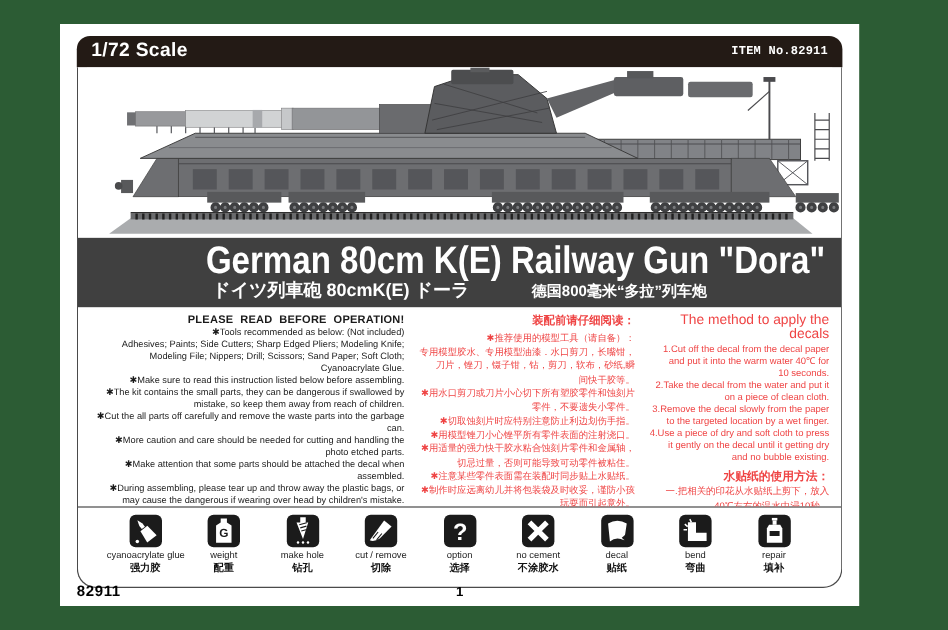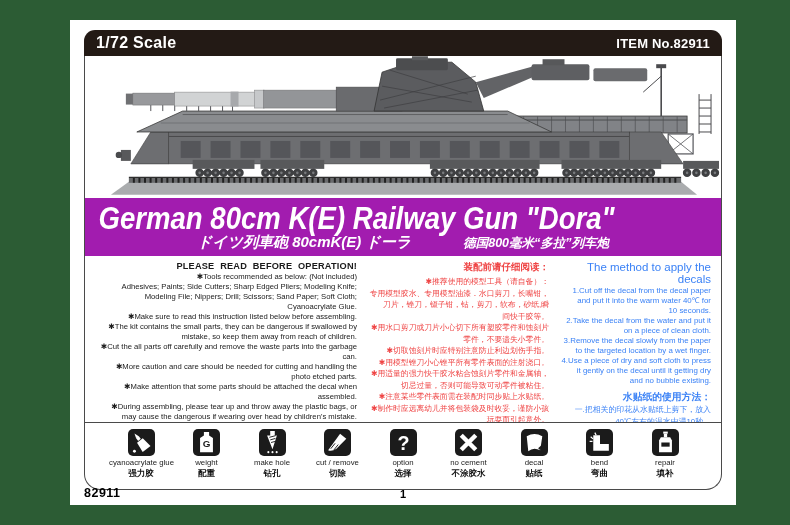--- a/index.html
+++ b/index.html
@@ -1,47 +1,47 @@
 <!DOCTYPE html>
 <html><head>
 <meta charset="utf-8">
 <style>
   * { margin:0; padding:0; box-sizing:border-box; }
   html,body { width:790px; height:525px; overflow:hidden; }
   body { background:#2c5c34; font-family:"Liberation Sans", sans-serif; position:relative; }
 
-  .page { position:absolute; left:70px; top:20px; width:666px; height:485px; background:#ffffff; }
+  .page { position:absolute; left:50px; top:20px; width:666px; height:485px; background:#ffffff; }
 
   .topbar { position:absolute; left:14px; top:10px; width:638px; height:26px;
     background:#231a15; border-radius:11px 11px 0 0;
     display:flex; justify-content:space-between; align-items:center; padding:0 12px; color:#fff; }
   .scale-label { font-size:16px; font-weight:bold; letter-spacing:0.3px; }
-  .item-label  { font-size:13px; font-weight:bold; letter-spacing:0.2px; }
+  .item-label  { font-size:10px; font-weight:bold; letter-spacing:0.2px;font-family:Liberation Mono, monospace; }
 
   .frame { position:absolute; left:14px; top:36px; width:638px; height:434px;
     border:1px solid #4a4a4a; border-top:none; border-radius:0 0 16px 16px; overflow:hidden; }
 
   .illus { height:142px; position:relative; background:#fff; }
   .illus svg { width:100%; height:100%; display:block; }
 
-  .titlebar { height:58px; background:#a21caf; color:#fff; text-align:left; overflow:hidden;font-style:italic; }
+  .titlebar { height:58px; background:#404040; color:#fff; text-align:right; overflow:hidden; }
   .title-en { display:inline-block; font-size:29px; font-weight:bold; line-height:32px; margin-top:2px;
     transform:scaleX(0.95) scaleY(1.1); transform-origin:center top; white-space:nowrap; }
   .subtitle { display:flex; justify-content:center; gap:52px; align-items:baseline; margin-top:1px; }
   .sub-ja { font-size:15px; font-weight:bold; }
   .sub-zh { font-size:12.5px; font-weight:bold; }
 
   .cols { display:flex; height:166px; padding:5px 10px 0 14px; overflow:hidden;text-align:right; }
   .col-en { width:258px; color:#1a1a1a; }
   .col-en h3 { font-size:9.2px; letter-spacing:0.2px; word-spacing:3px; padding-left:12px; margin-bottom:1px; }
   .col-en p { font-size:7.7px; line-height:1.3; padding-left:9px; text-indent:-9px; }
   .col-zh { width:192px; padding-left:12px; color:#ef4444; }
   .col-zh h3 { font-size:9.5px; margin-bottom:2px; }
   .col-zh p { font-size:7.8px; line-height:1.48; padding-left:9px; text-indent:-9px; }
-  .col-decal { flex:1; padding-left:10px; color:#3b82f6; }
+  .col-decal { flex:1; padding-left:10px; color:#ef4444; }
   .col-decal h3.en { font-size:11.5px; font-weight:normal; margin-bottom:1px; }
   .col-decal p.step-en { font-size:7.9px; line-height:1.27; padding-left:9px; text-indent:-9px; }
   .col-decal h3.zh { font-size:9.8px; margin-top:5px; margin-bottom:0; }
   .col-decal p.step-zh { font-size:7.9px; line-height:1.45; padding-left:11px; text-indent:-11px; }
   .mk { display:inline; }
 
   .iconsrow { height:68px; border-top:1px solid #4a4a4a;
     display:flex; justify-content:space-between; padding:6px 24px 0 24px; }
   .icon-cell { width:64px; text-align:center; }
   .icon-box { width:27px; height:27px; background:#1b1b1b; border-radius:5px; margin:0 auto;

